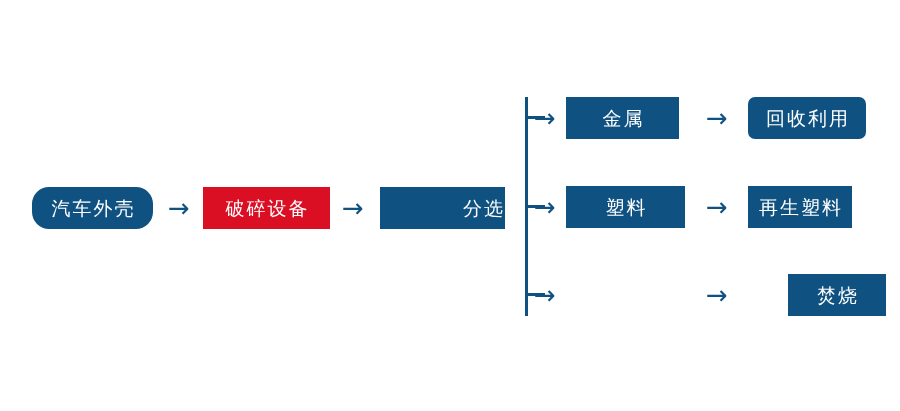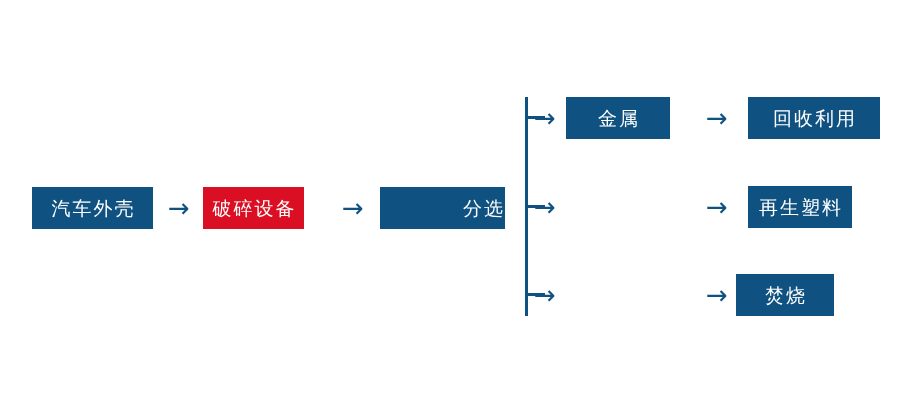--- a/index.html
+++ b/index.html
@@ -71,64 +71,67 @@
     display: flex;
     align-items: center;
     user-select: none;
   }
 </style>
 </head>
 <body>
 
 <div id="canvas">
 
-  <div class="node blue" style="left:32px; top:187px; width:121px;">
+  <div class="node blue" style="left:32px; top:187px; width:121px;border-radius:17px;">
     <span>汽车外壳</span>
   </div>
 
   <div class="arrow" style="left:160px; top:187px; width:38px;">→</div>
 
-  <div class="node red" style="left:203px; top:187px; width:101px;">
+  <div class="node red" style="left:203px; top:187px; width:127px;">
     <span>破碎设备</span>
   </div>
 
   <div class="arrow" style="left:334px; top:187px; width:38px;">→</div>
 
   <div class="node blue" style="left:380px; top:187px; width:125px;justify-content:flex-end;">
     <span>分选</span>
   </div>
 
   <div class="trunk" style="left:525px; top:97px; width:3px; height:219px;"></div>
 
   <div class="branch-stem" style="left:525px; top:116px; width:20px;"></div>
   <div class="branch-head" style="left:534px; top:105px;">→</div>
 
-  <div class="node blue" style="left:566px; top:97px; width:104px;">
+  <div class="node blue" style="left:566px; top:97px; width:113px;">
     <span>金属</span>
   </div>
 
   <div class="arrow" style="left:692px; top:97px; width:50px;">→</div>
 
-  <div class="node blue" style="left:748px; top:97px; width:132px;">
+  <div class="node blue" style="left:748px; top:97px; width:118px;border-radius:7px;">
     <span>回收利用</span>
   </div>
 
   <div class="branch-stem" style="left:525px; top:205px; width:20px;"></div>
   <div class="branch-head" style="left:534px; top:194px;">→</div>
 
+  <div class="node blue" style="left:566px; top:186px; width:119px;">
+    <span>塑料</span>
+  </div>
 
   <div class="arrow" style="left:692px; top:186px; width:50px;">→</div>
 
   <div class="node blue" style="left:748px; top:186px; width:104px;">
     <span>再生塑料</span>
   </div>
 
   <div class="branch-stem" style="left:525px; top:293px; width:20px;"></div>
   <div class="branch-head" style="left:534px; top:282px;">→</div>
 
 
   <div class="arrow" style="left:692px; top:274px; width:50px;">→</div>
 
-  <div class="node blue" style="left:736px; top:274px; width:98px;">
+  <div class="node blue" style="left:788px; top:274px; width:98px;">
     <span>焚烧</span>
   </div>
 
 </div>
 
 </body></html>

